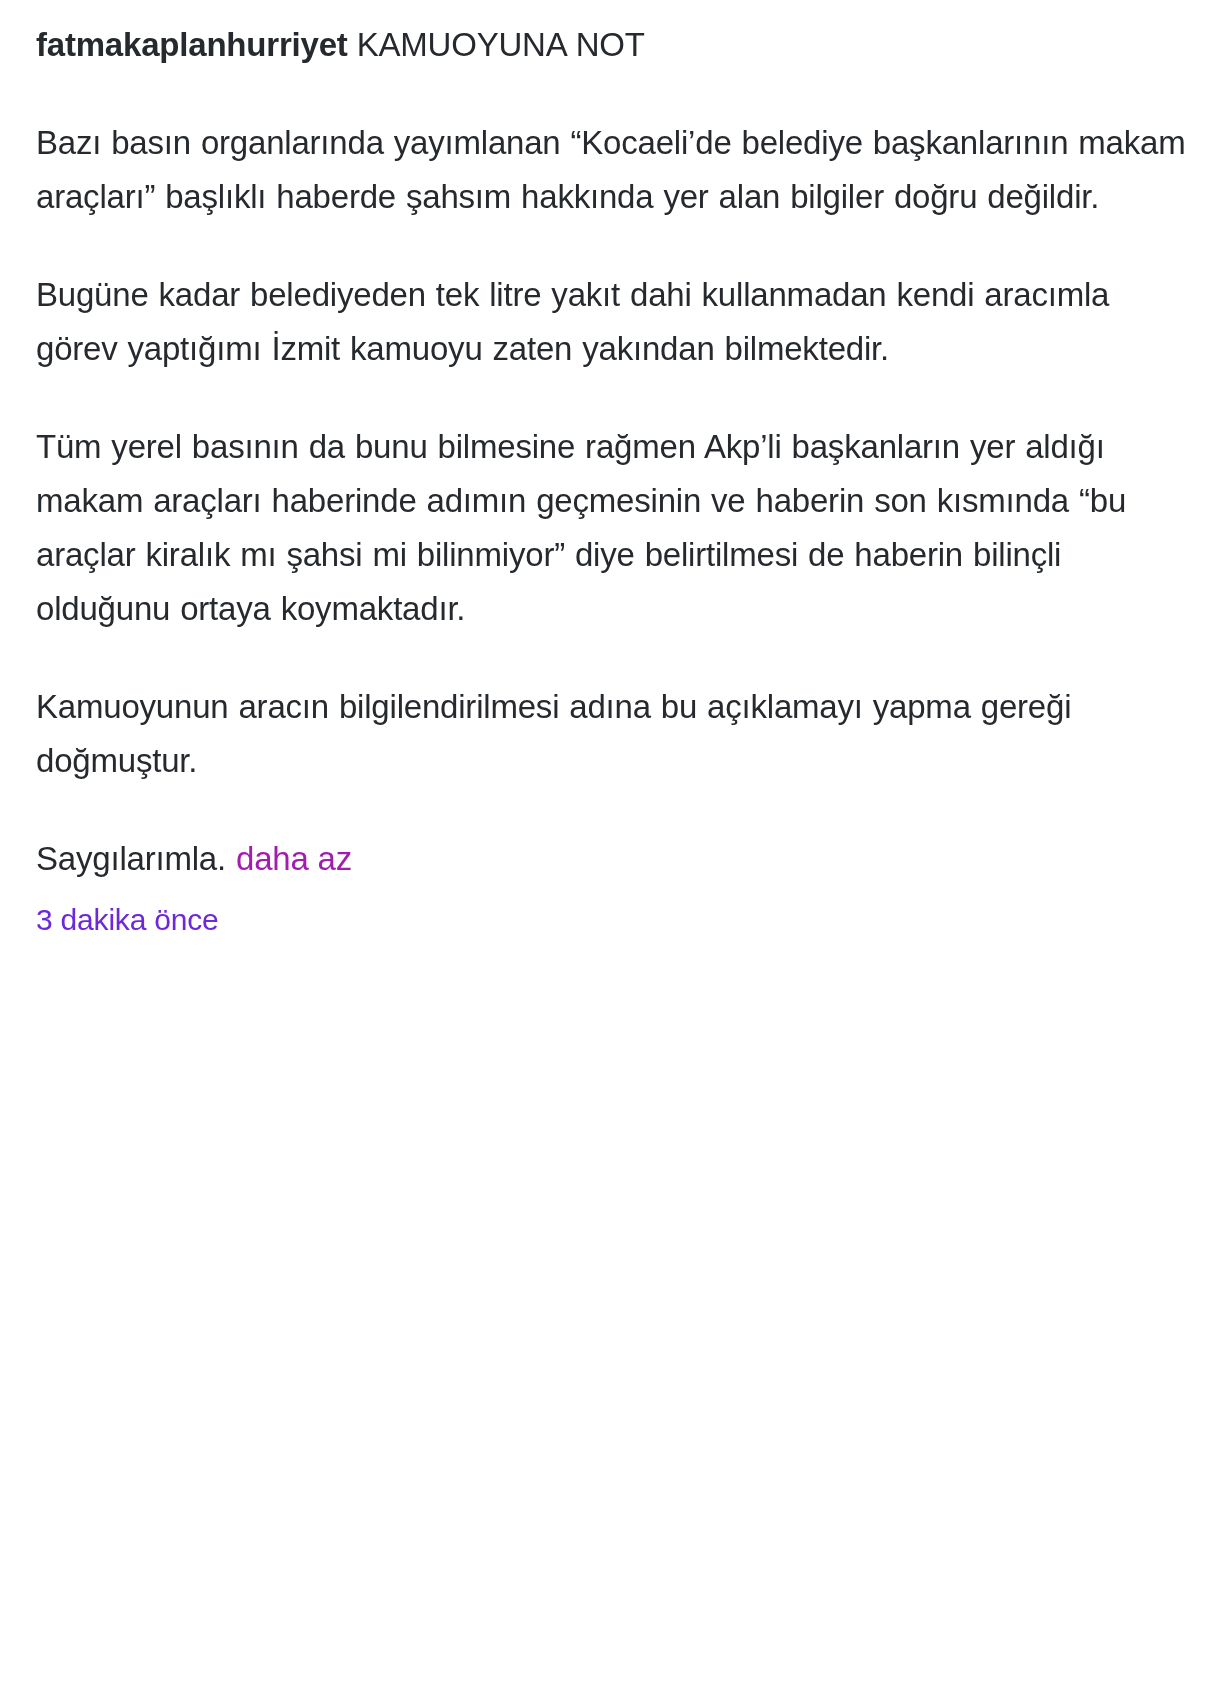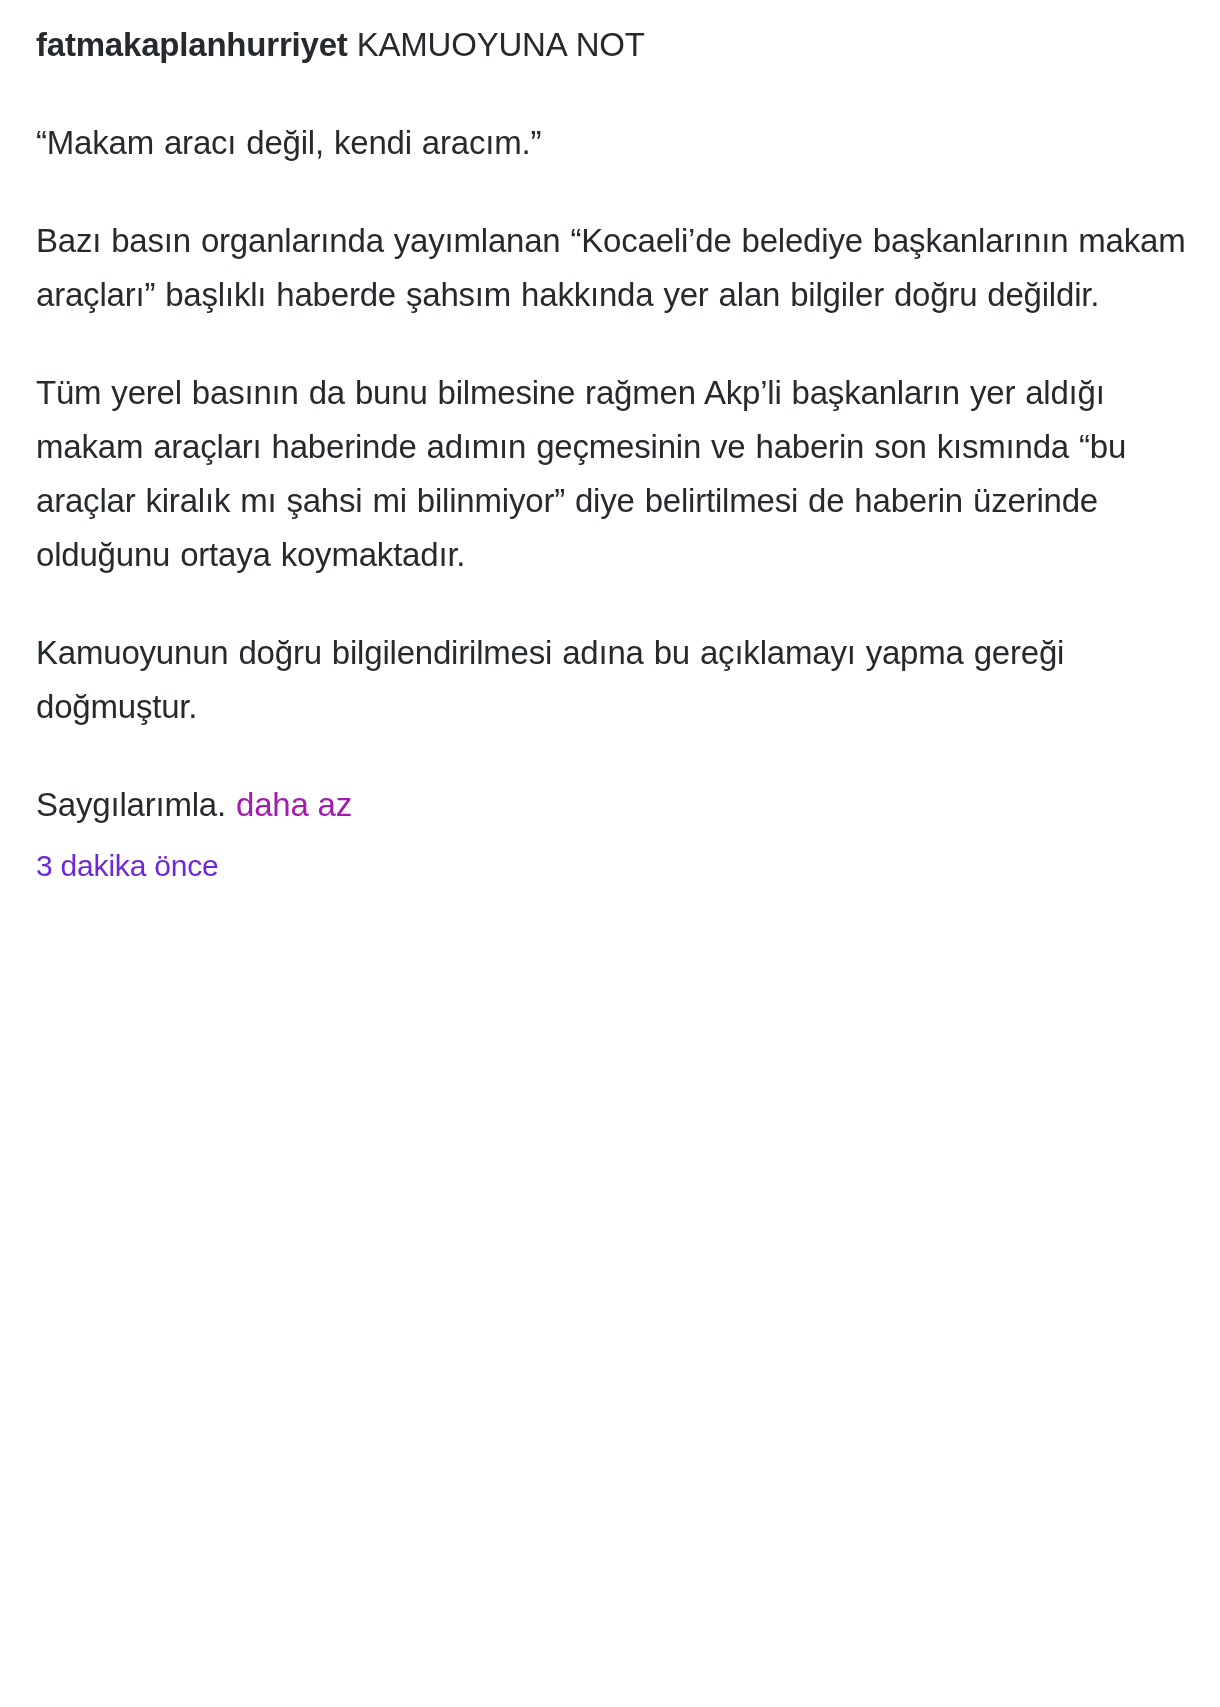--- a/index.html
+++ b/index.html
@@ -59,31 +59,31 @@
 </style>
 </head>
 <body>
 
 <div class="caption-panel">
 
   <p class="caption-line">
     <span class="username">fatmakaplanhurriyet</span><span class="caption-title">KAMUOYUNA NOT</span>
   </p>
 
-  <p class="caption-line">“Makam aracı değil, kendi aracım.”</p>
 
   <p class="caption-line">Bazı basın organlarında yayımlanan “Kocaeli’de belediye başkanlarının makam araçları” başlıklı haberde şahsım hakkında yer alan bilgiler doğru değildir.</p>
 
 
+  <p class="caption-line">Bugüne kadar belediyeden tek litre yakıt dahi kullanmadan kendi aracımla görev yaptığımı İzmit kamuoyu zaten yakından bilmektedir.</p>
 
-  <p class="caption-line">Tüm yerel basının da bunu bilmesine rağmen Akp’li başkanların yer aldığı makam araçları haberinde adımın geçmesinin ve haberin son kısmında “bu araçlar kiralık mı şahsi mi bilinmiyor” diye belirtilmesi de haberin üzerinde olduğunu ortaya koymaktadır.</p>
+  <p class="caption-line">Tüm yerel basının da bunu bilmesine rağmen Akp’li başkanların yer aldığı makam araçları haberinde adımın geçmesinin ve haberin son kısmında “bu araçlar kiralık mı şahsi mi bilinmiyor” diye belirtilmesi de haberin bilinçli olduğunu ortaya koymaktadır.</p>
 
 
 
-  <p class="caption-line">Kamuoyunun doğru bilgilendirilmesi adına bu açıklamayı yapma gereği doğmuştur.</p>
+  <p class="caption-line">Kamuoyunun aracın bilgilendirilmesi adına bu açıklamayı yapma gereği doğmuştur.</p>
 
   <p class="signature-line">
     <span>Saygılarımla.</span><a class="less-link">daha az</a>
   </p>
 
   <p class="timestamp">3 dakika önce</p>
 
 </div>
 
 </body></html>

